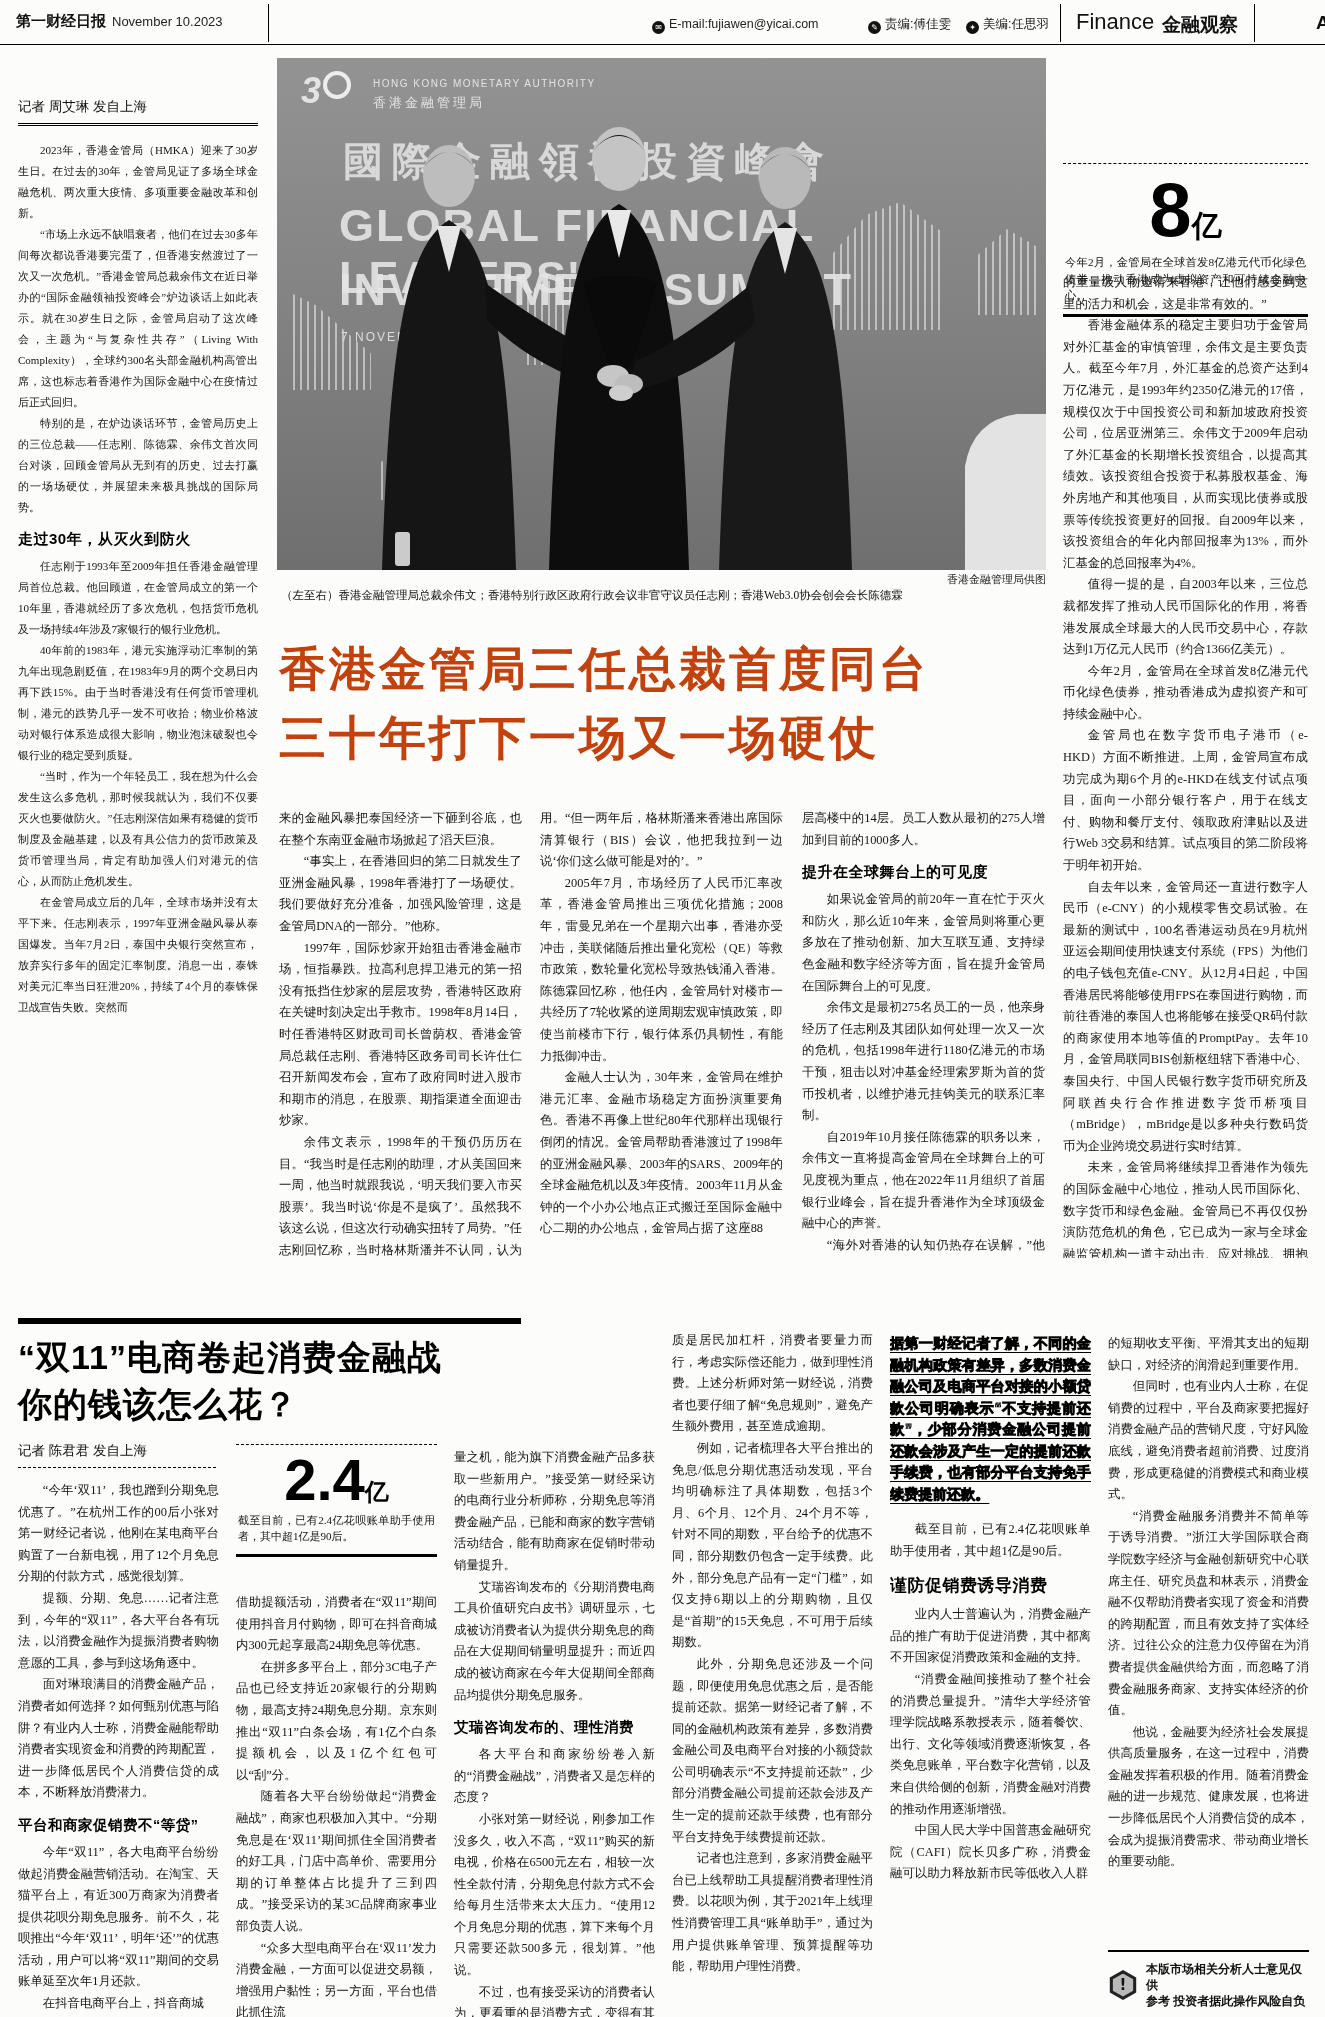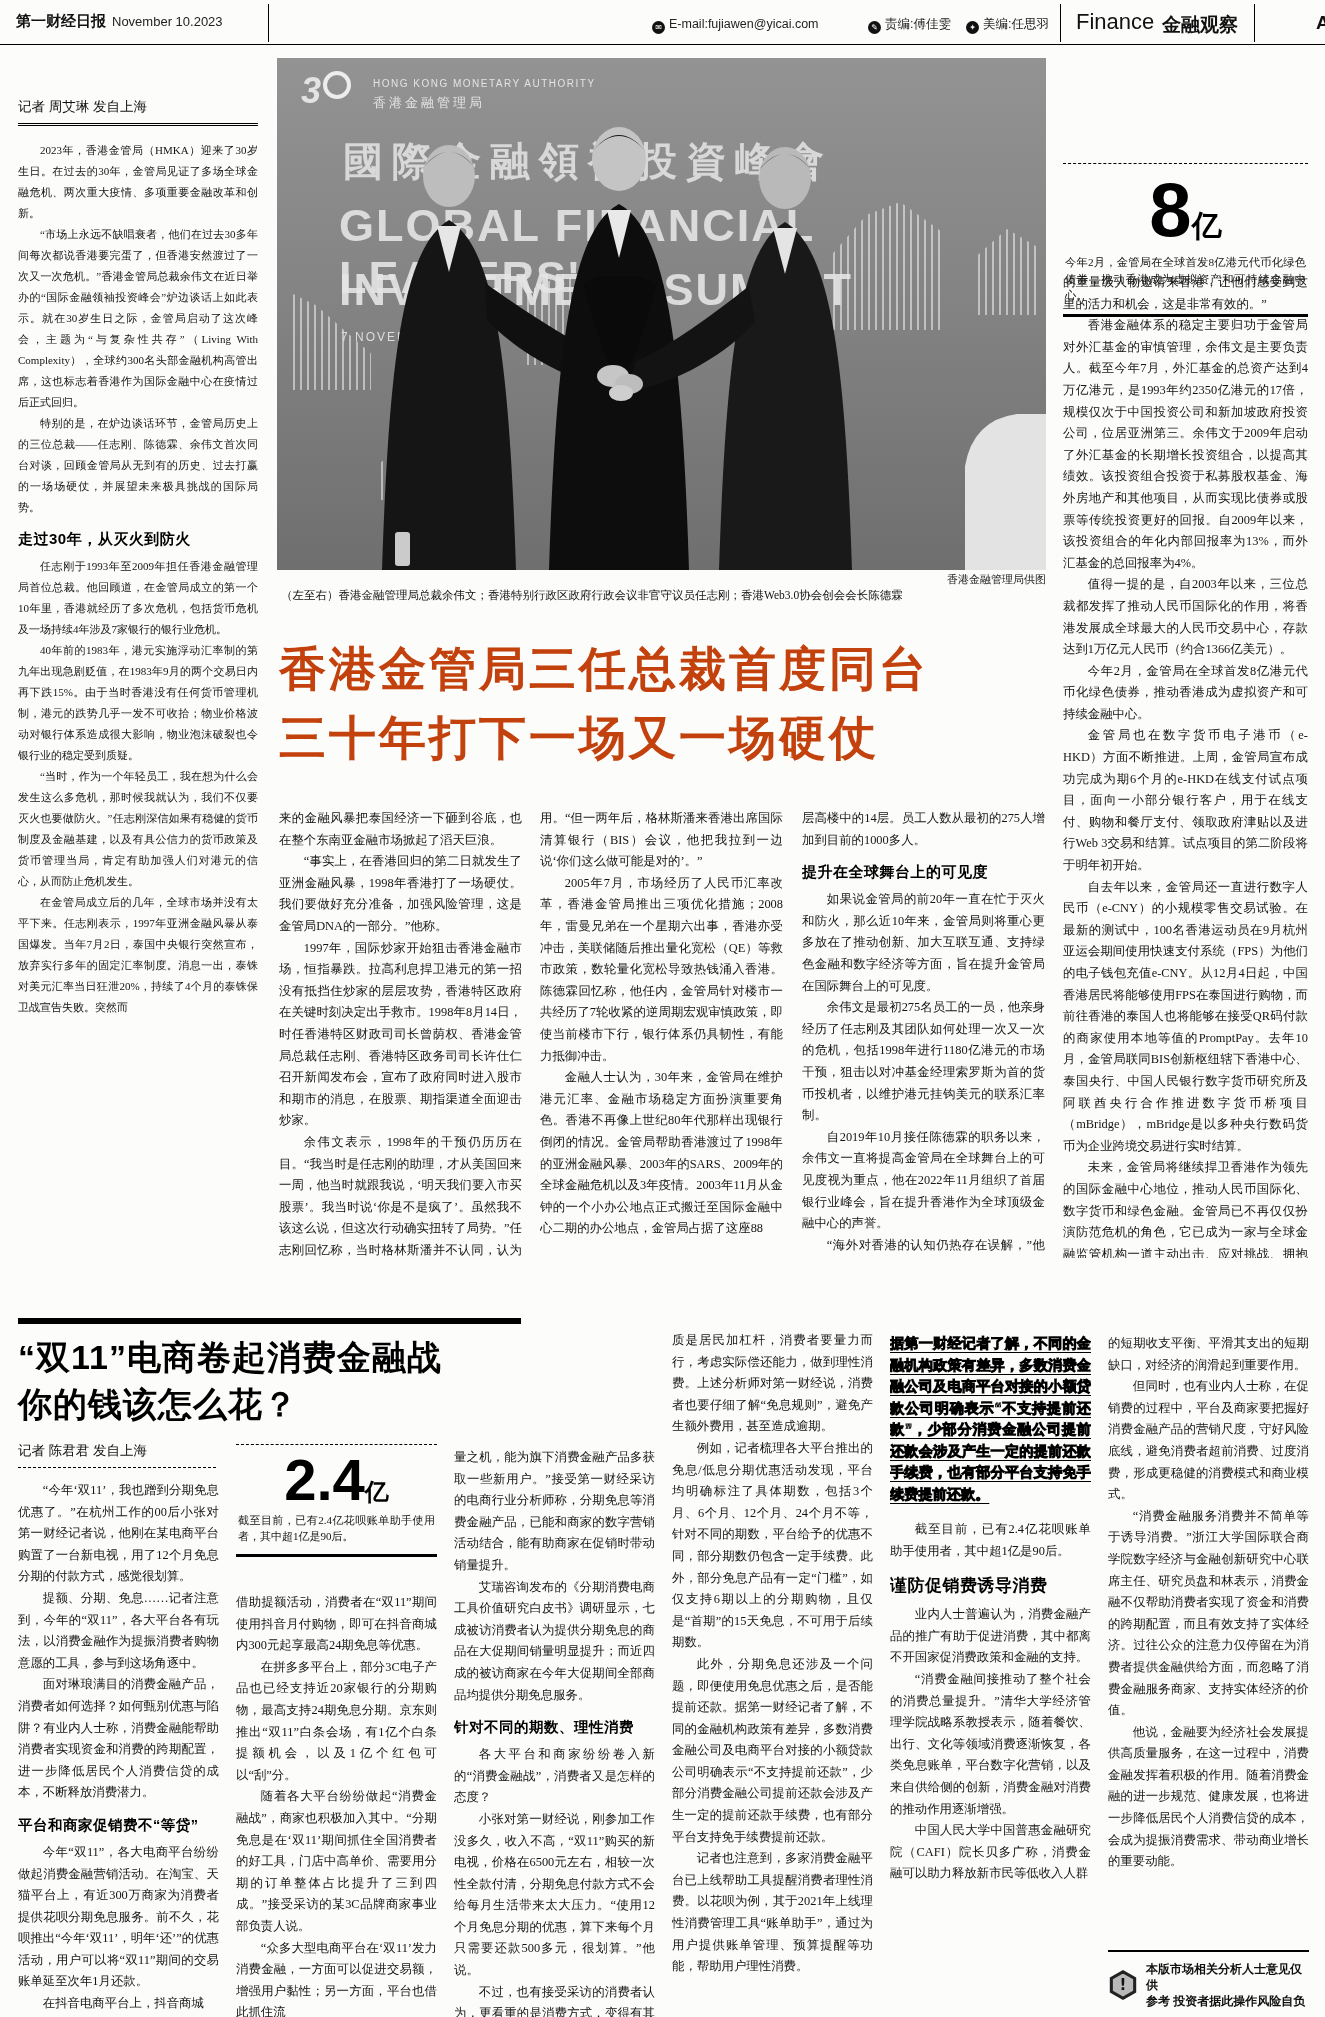--- a/index.html
+++ b/index.html
@@ -244,21 +244,21 @@
       <p>在拼多多平台上，部分3C电子产品也已经支持近20家银行的分期购物，最高支持24期免息分期。京东则推出“双11”白条会场，有1亿个白条提额机会，以及1亿个红包可以“刮”分。</p>
       <p>随着各大平台纷纷做起“消费金融战”，商家也积极加入其中。“分期免息是在‘双11’期间抓住全国消费者的好工具，门店中高单价、需要用分期的订单整体占比提升了三到四成。”接受采访的某3C品牌商家事业部负责人说。</p>
       <p>“众多大型电商平台在‘双11’发力消费金融，一方面可以促进交易额，增强用户黏性；另一方面，平台也借此抓住流</p>
     </div>
 
   <div class="textcol" style="left:454px;top:1447px;width:201px;height:570px;">
     <div>
         <p class="cont">量之机，能为旗下消费金融产品多获取一些新用户。”接受第一财经采访的电商行业分析师称，分期免息等消费金融产品，已能和商家的数字营销活动结合，能有助商家在促销时带动销量提升。</p>
         <p>艾瑞咨询发布的《分期消费电商工具价值研究白皮书》调研显示，七成被访消费者认为提供分期免息的商品在大促期间销量明显提升；而近四成的被访商家在今年大促期间全部商品均提供分期免息服务。</p>
       </div>
-    <h3 style="font-size:14.5px;">针对不同的期数、理性消费</h3>
+    <h3 style="font-size:14.5px;">艾瑞咨询发布的、理性消费</h3>
     <div>
         <p>各大平台和商家纷纷卷入新的“消费金融战”，消费者又是怎样的态度？</p>
         <p>小张对第一财经说，刚参加工作没多久，收入不高，“双11”购买的新电视，价格在6500元左右，相较一次性全款付清，分期免息付款方式不会给每月生活带来太大压力。“使用12个月免息分期的优惠，算下来每个月只需要还款500多元，很划算。”他说。</p>
         <p>不过，也有接受采访的消费者认为，更看重的是消费方式，变得有其他风险，比如后续忘了还款导致逾期等。</p>
       </div>
   </div>
 
   <div class="textcol" style="left:672px;top:1330px;width:201px;height:687px;">
       <p class="cont">质是居民加杠杆，消费者要量力而行，考虑实际偿还能力，做到理性消费。上述分析师对第一财经说，消费者也要仔细了解“免息规则”，避免产生额外费用，甚至造成逾期。</p>
       <p>例如，记者梳理各大平台推出的免息/低息分期优惠活动发现，平台均明确标注了具体期数，包括3个月、6个月、12个月、24个月不等，针对不同的期数，平台给予的优惠不同，部分期数仍包含一定手续费。此外，部分免息产品有一定“门槛”，如仅支持6期以上的分期购物，且仅是“首期”的15天免息，不可用于后续期数。</p>

